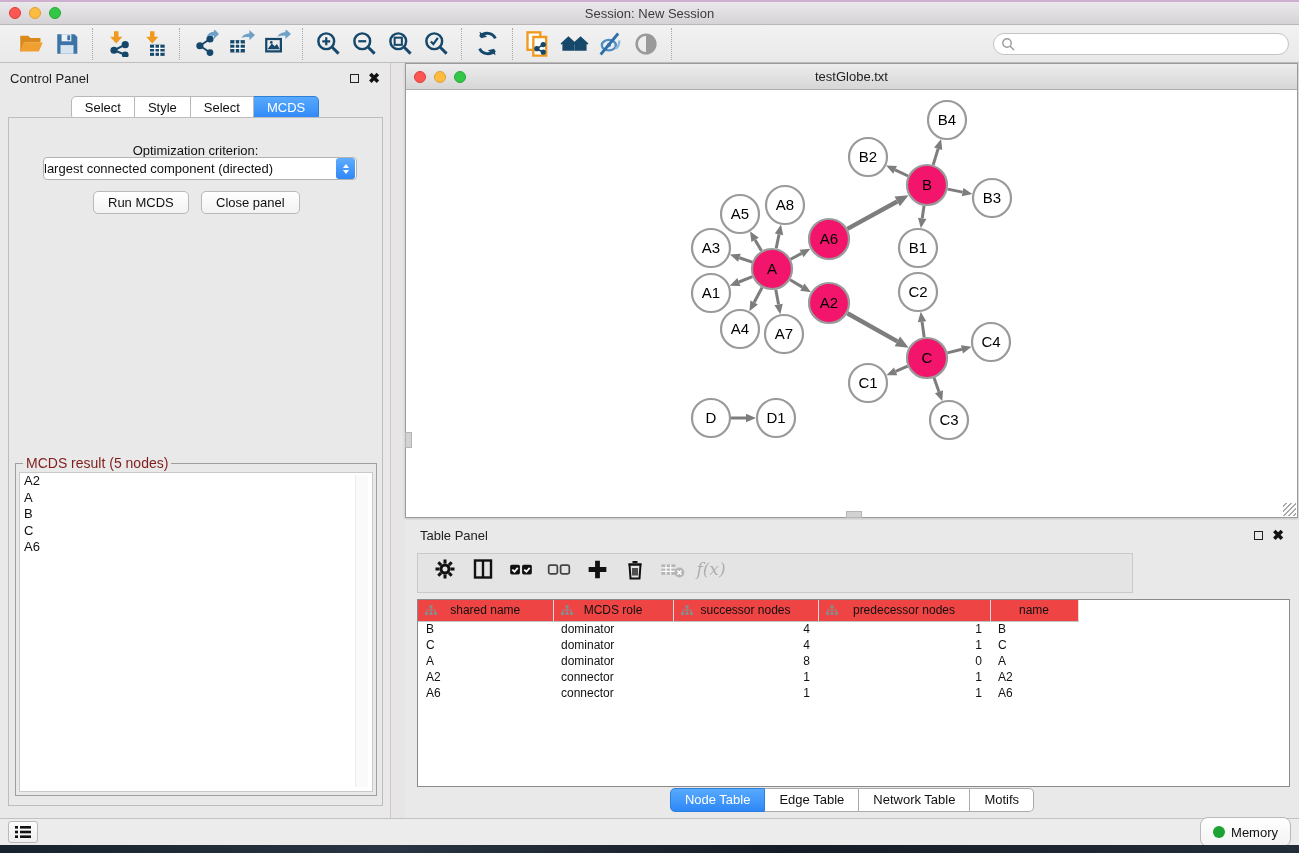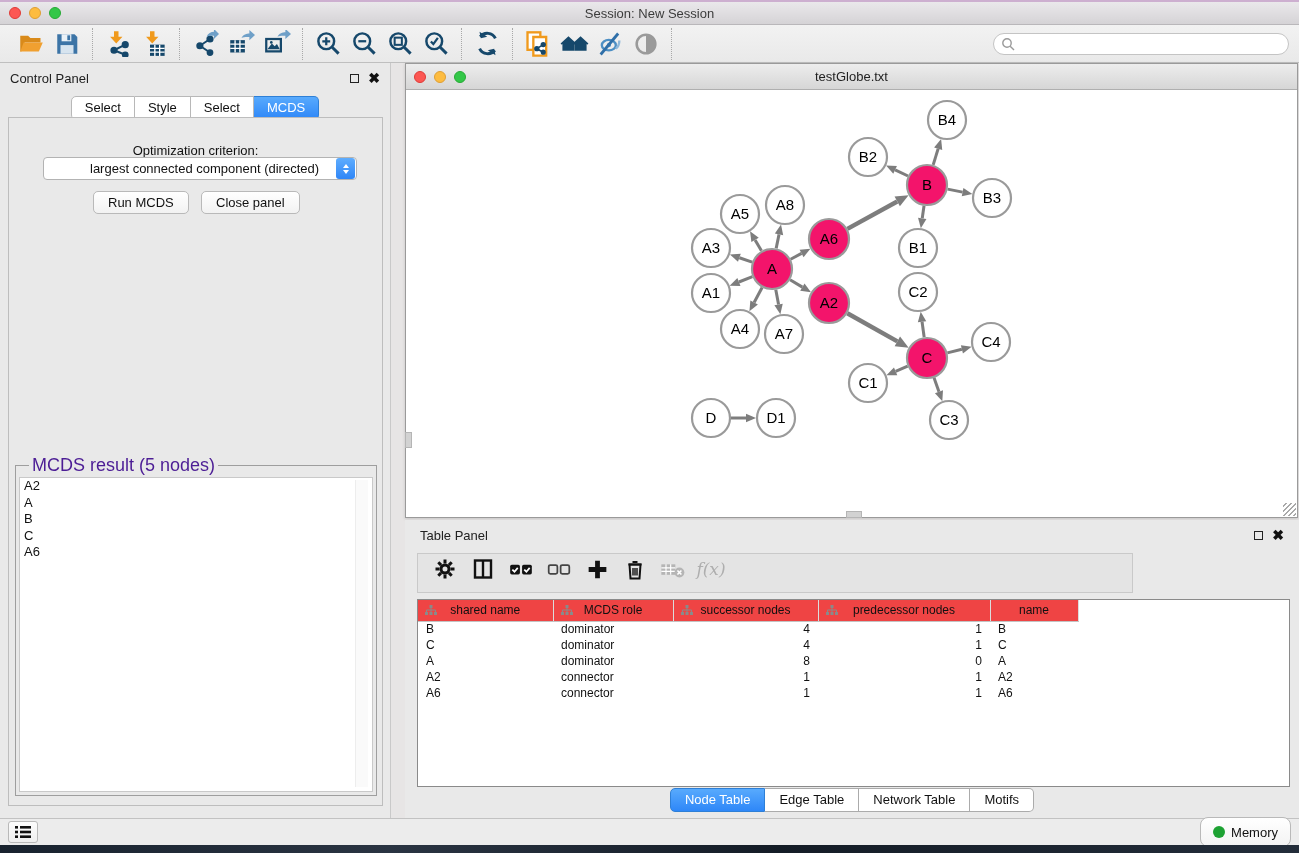--- a/index.html
+++ b/index.html
@@ -47,34 +47,34 @@
          font-size:13px; color:#111; }
   .tab:first-child { border-left-width:1px; border-radius:5px 0 0 5px; }
   .tab:last-child { border-radius:0 5px 5px 0; }
   .tab.selected { background:linear-gradient(#58AAFD,#2E87F8); color:#fff; border-color:#2E7FD6; }
 
   #cp-frame { position:absolute; left:8px; top:54px; width:375px; height:689px;
               border:1px solid #BDBDBD; background:#E9E9E9; }
   #opt-label { position:absolute; top:25px; left:0; width:100%; text-align:center; font-size:13px; color:#111; }
   #criterion-select { position:absolute; left:34px; top:39px; width:314px; height:23px;
         background:#fff; border:1px solid #B3B3B3; border-radius:4px; display:flex; align-items:center; }
-  #criterion-select .sel-text { flex:1; font-size:13px; color:#111; white-space:nowrap;margin-left:46px; }
+  #criterion-select .sel-text { flex:1; font-size:13px; color:#111; white-space:nowrap; }
   .stepper { width:19px; height:21px; border-radius:3px; background:linear-gradient(#5FADFE,#2F86F7);
              display:flex; flex-direction:column; align-items:center; justify-content:center; gap:2px; margin-right:1px; }
   .stepper .tri-up { width:0; height:0; border-left:3.5px solid transparent; border-right:3.5px solid transparent; border-bottom:4.5px solid #fff; }
   .stepper .tri-down { width:0; height:0; border-left:3.5px solid transparent; border-right:3.5px solid transparent; border-top:4.5px solid #fff; }
   .cp-btn { position:absolute; top:73px; height:23px; background:linear-gradient(#FFFFFF,#F2F2F2);
             border:1px solid #B9B9B9; border-radius:5px; font-size:13px; color:#111; padding:0 14px;
             font-family:"Liberation Sans", sans-serif; }
   #run-btn { left:84px; }
   #closepanel-btn { left:192px; }
 
   #mcds-fieldset { position:absolute; left:6px; top:337px; width:362px; height:341px;
                    border:1px solid #9E9E9E; background:transparent; }
-  #mcds-fieldset legend { font-size:18px; color:#4c1d95; margin-left:13px; padding:0 3px; }
+  #mcds-fieldset legend { font-size:14px; color:#7f1d1d; margin-left:7px; padding:0 3px; }
   #mcds-list { position:absolute; left:3px; right:3px; top:1px; bottom:3px; background:#fff;
                border:1px solid #C9C9C9; overflow:hidden; }
   .mcds-item { font-size:13px; color:#111; padding:0 4px; height:16.5px; line-height:16.5px; }
   #mcds-scroll { position:absolute; right:4px; top:2px; bottom:4px; width:13px; background:#FAFAFA; border-left:1px solid #EDEDED; }
 
   
   #net-window { position:absolute; left:405px; top:0; width:893px; height:455px;
                 border:1px solid #9A9A9A; background:#fff; box-shadow:0 1px 3px rgba(0,0,0,0.15); }
   #net-titlebar { height:26px; background:linear-gradient(#EDEDED,#D6D6D6); border-bottom:1px solid #AFAFAF;
                   display:flex; align-items:center; position:relative; }

